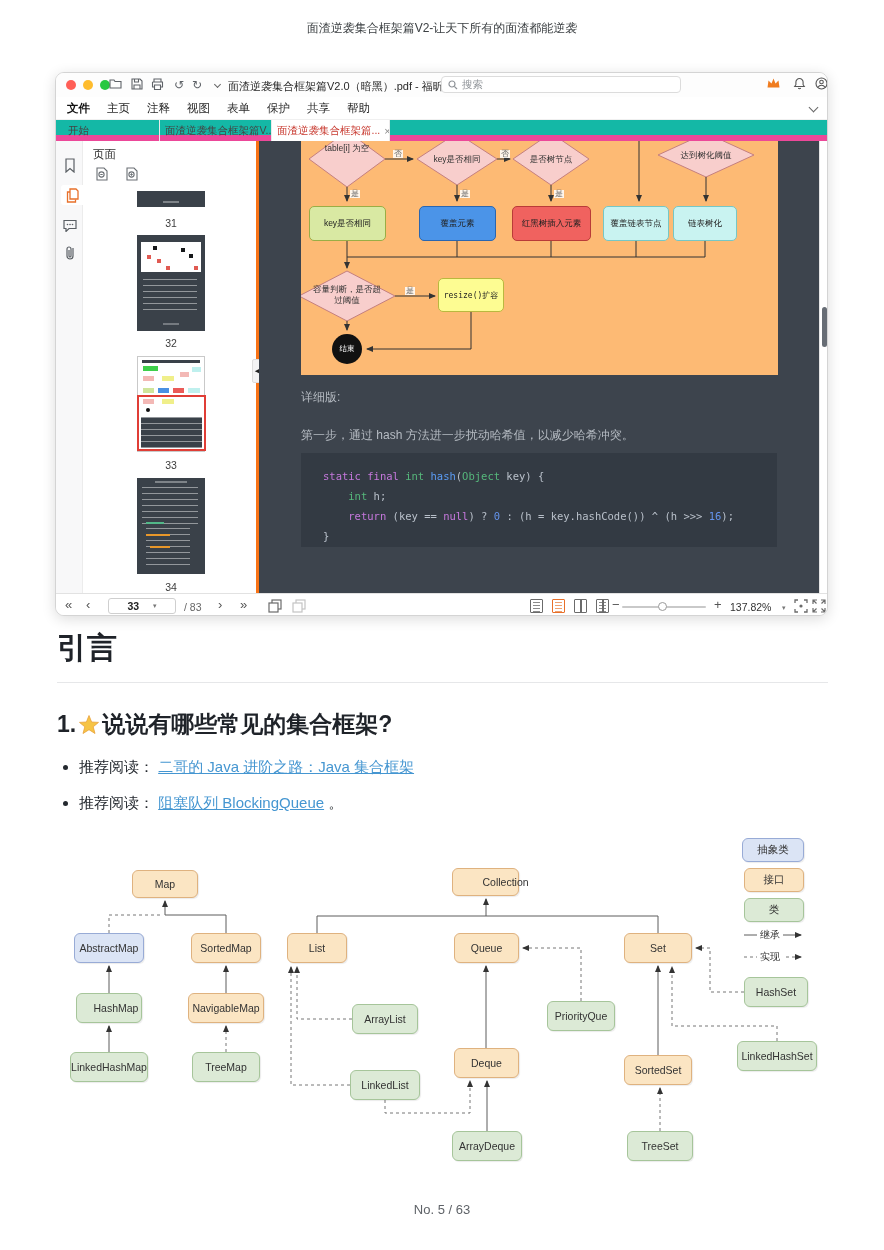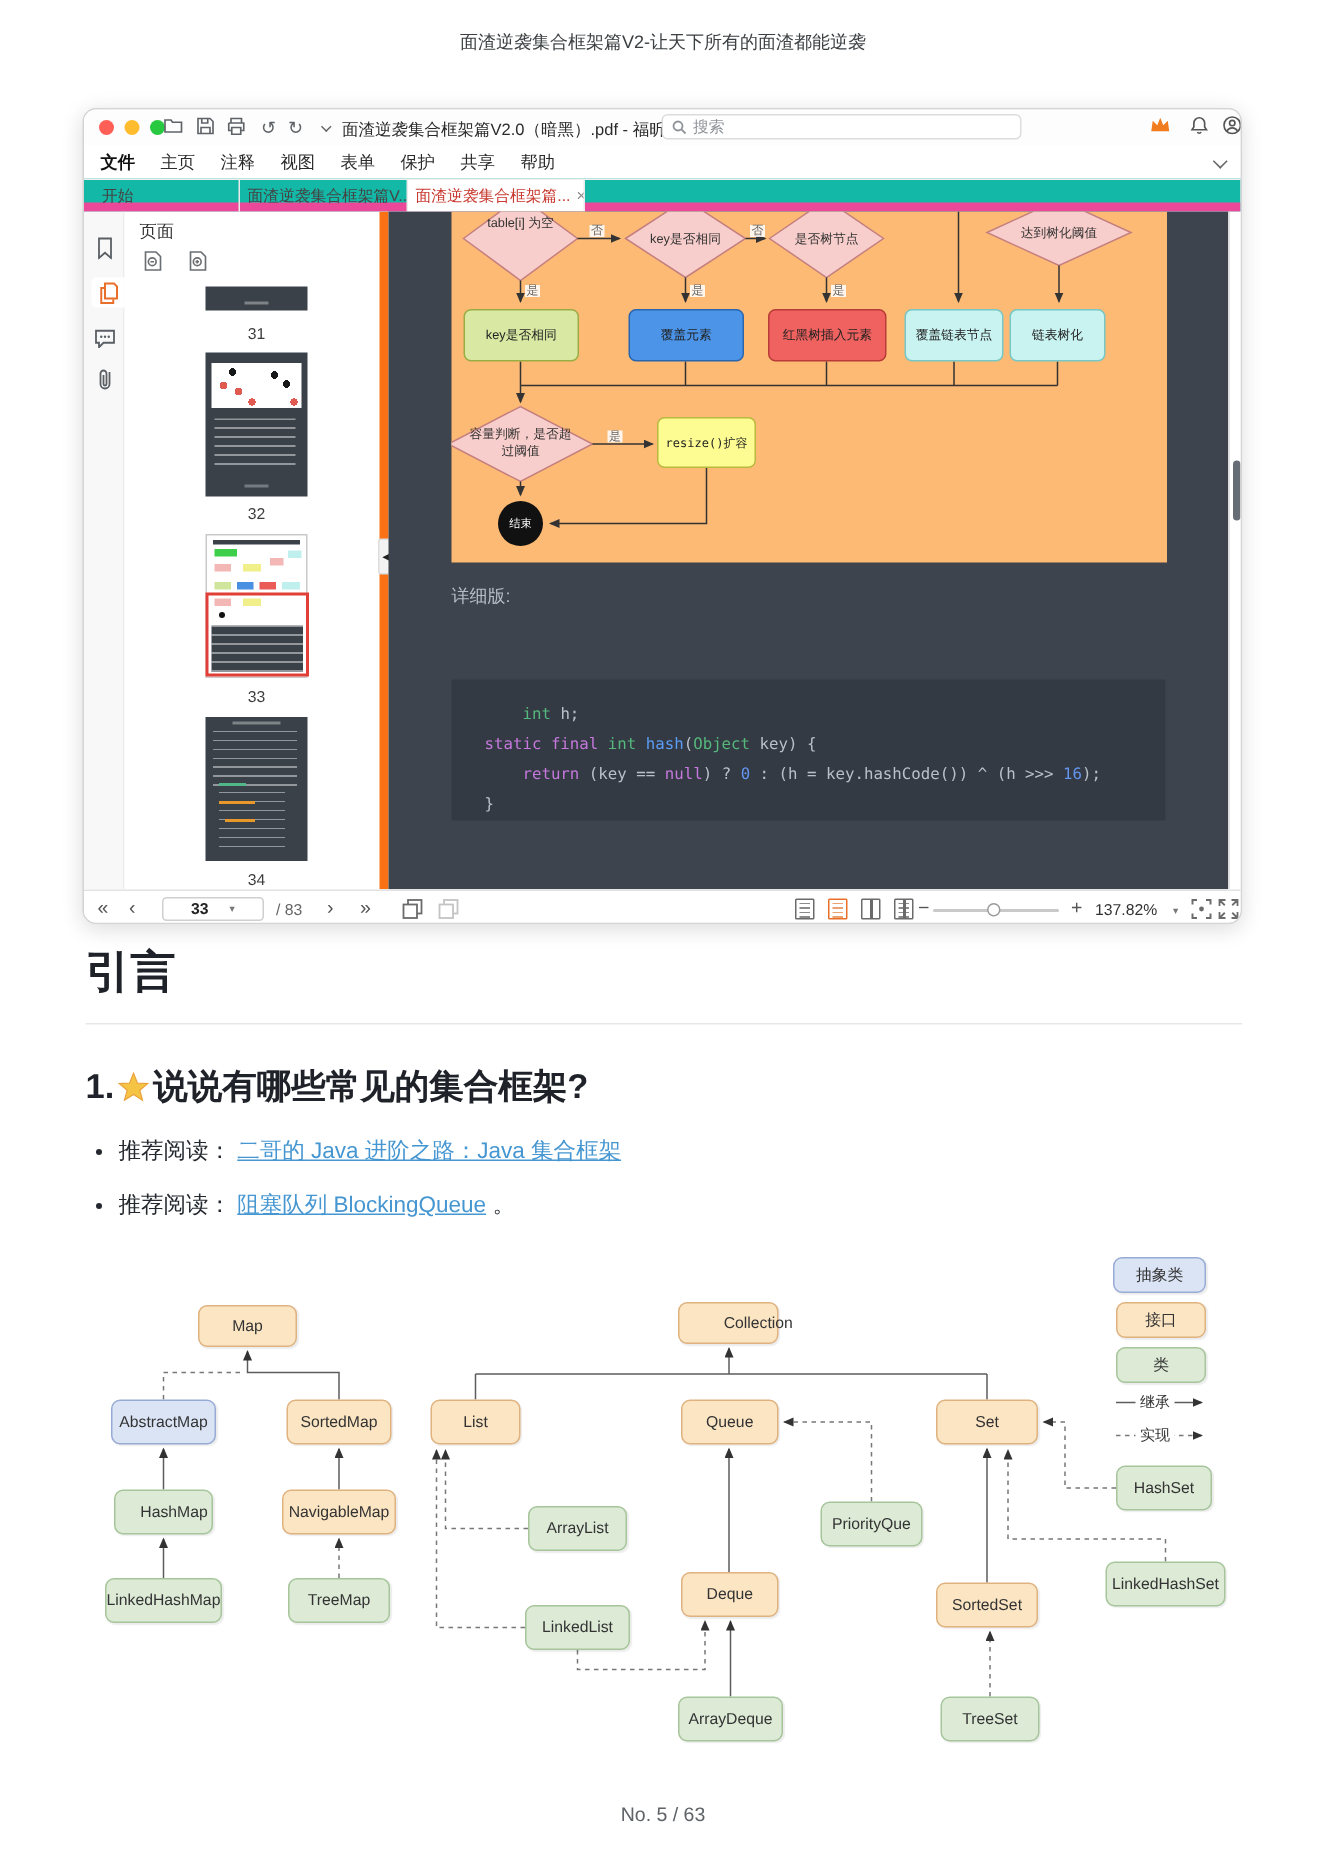--- a/index.html
+++ b/index.html
@@ -30,21 +30,21 @@
   .tab { position:absolute; top:0; height:21px; display:flex; align-items:center; font-size:10.5px; color:#444; overflow:hidden; white-space:nowrap; border-right:1px solid #eaeaea; }
   .tab-active { background:#fff; color:#c8392f; }
   .tab-close { margin-left:4px; color:#8a8a8a; font-size:11px; }
 
   .app-body { position:absolute; left:0; top:68px; width:773px; height:452px; overflow:hidden; }
 
   .iconstrip { position:absolute; left:0; top:0; width:27px; height:452px; background:#f8f8f9; border-right:1px solid #ececec; }
   .strip-ic { position:absolute; left:5px; width:17px; height:20px; display:flex; align-items:center; justify-content:center; }
   .strip-active { background:#fff; border-radius:3px 0 0 3px; width:22px; }
 
-  .thumb-panel { position:absolute; left:27px; top:0; width:176px; height:452px; background:#fff; border-right:6px solid #f97316; }
+  .thumb-panel { position:absolute; left:27px; top:0; width:176px; height:452px; background:#fff; border-right:3px solid #f97316; }
   .panel-title { position:absolute; left:10px; top:6px; font-size:11.5px; color:#333; }
   .thumb-label { position:absolute; width:68px; text-align:center; font-size:10.5px; color:#3c3c3c; }
   .thumb { position:absolute; width:68px; }
   .dark-page { background:#3a4149; }
   .t-lines { background-image:repeating-linear-gradient(to bottom, rgba(255,255,255,.45) 0 1px, transparent 1px 6px); }
 
   .collapse-tab { position:absolute; left:196px; top:218px; width:11px; height:24px; background:#f3f3f4; border:1px solid #ddd; border-radius:2px; display:flex; align-items:center; justify-content:center; font-size:7px; color:#222; }
 
   .viewer { position:absolute; left:203px; top:0; width:560px; height:452px; background:#3d444d; overflow:hidden; }
   .white-page { position:absolute; left:42px; top:-6px; width:477px; height:240px; background:#fdba74; }
@@ -318,24 +318,25 @@
           <div class="fc-box" style="left:8px;top:71px;width:77px;height:35px;background:#d9e9a3;border-color:#9aad45;">key是否相同</div>
           <div class="fc-box" style="left:118px;top:71px;width:77px;height:35px;background:#4b94e8;border-color:#2a66b0;">覆盖元素</div>
           <div class="fc-box" style="left:211px;top:71px;width:79px;height:35px;background:#f0625f;border-color:#b93b38;">红黑树插入元素</div>
           <div class="fc-box" style="left:302px;top:71px;width:66px;height:35px;background:#c9f3f1;border-color:#76c7c5;">覆盖链表节点</div>
           <div class="fc-box" style="left:372px;top:71px;width:64px;height:35px;background:#c9f3f1;border-color:#76c7c5;">链表树化</div>
           <div class="fc-box" style="left:137px;top:143px;width:66px;height:34px;background:#fdfc92;border-color:#b9b83f;font-family:'DejaVu Sans Mono',monospace;font-size:8px;">resize()扩容</div>
           <div class="abs" style="left:31px;top:199px;width:30px;height:30px;border-radius:50%;background:#111;color:#fff;font-size:7.5px;display:flex;align-items:center;justify-content:center;">结束</div>
         </div>
 
         <div class="pdf-text" style="top:248px;">详细版:</div>
+        <div class="pdf-text" style="top:286px;">第一步，通过 hash 方法进一步扰动哈希值，以减少哈希冲突。</div>
 
         <div class="code-block">
+          <div class="code-line"><span class="tok-kw">static final</span><span class="tok-p"> </span><span class="tok-ty">int</span><span class="tok-p"> </span><span class="tok-fn">hash</span><span class="tok-p">(</span><span class="tok-ty">Object</span><span class="tok-p"> key) {</span></div>
           <div class="code-line"><span class="tok-p">    </span><span class="tok-ty">int</span><span class="tok-p"> h;</span></div>
-          <div class="code-line"><span class="tok-kw">static final</span><span class="tok-p"> </span><span class="tok-ty">int</span><span class="tok-p"> </span><span class="tok-fn">hash</span><span class="tok-p">(</span><span class="tok-ty">Object</span><span class="tok-p"> key) {</span></div>
           <div class="code-line"><span class="tok-p">    </span><span class="tok-kw">return</span><span class="tok-p"> (key </span><span class="tok-op">==</span><span class="tok-p"> </span><span class="tok-kw">null</span><span class="tok-p">) ? </span><span class="tok-num">0</span><span class="tok-p"> : (h = key.hashCode()) ^ (h </span><span class="tok-op">&gt;&gt;&gt;</span><span class="tok-p"> </span><span class="tok-num">16</span><span class="tok-p">);</span></div>
           <div class="code-line"><span class="tok-p">}</span></div>
         </div>
 
       </div>
 
       <div class="right-rail">
         <div class="scroll-thumb"></div>
       </div>
     </div>

